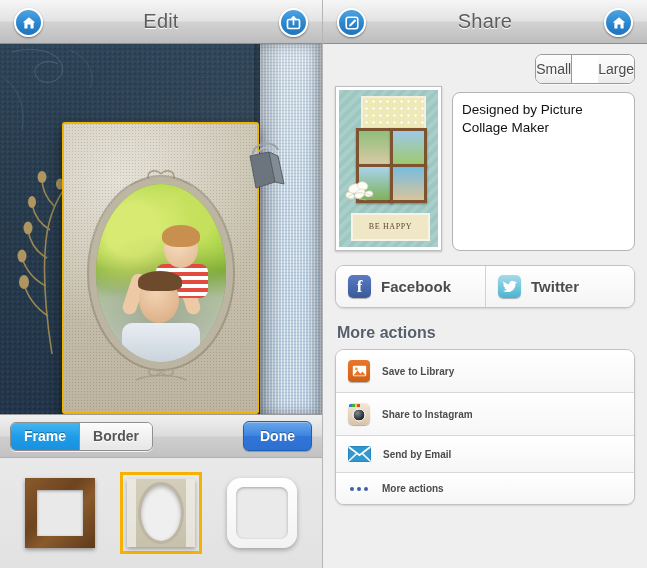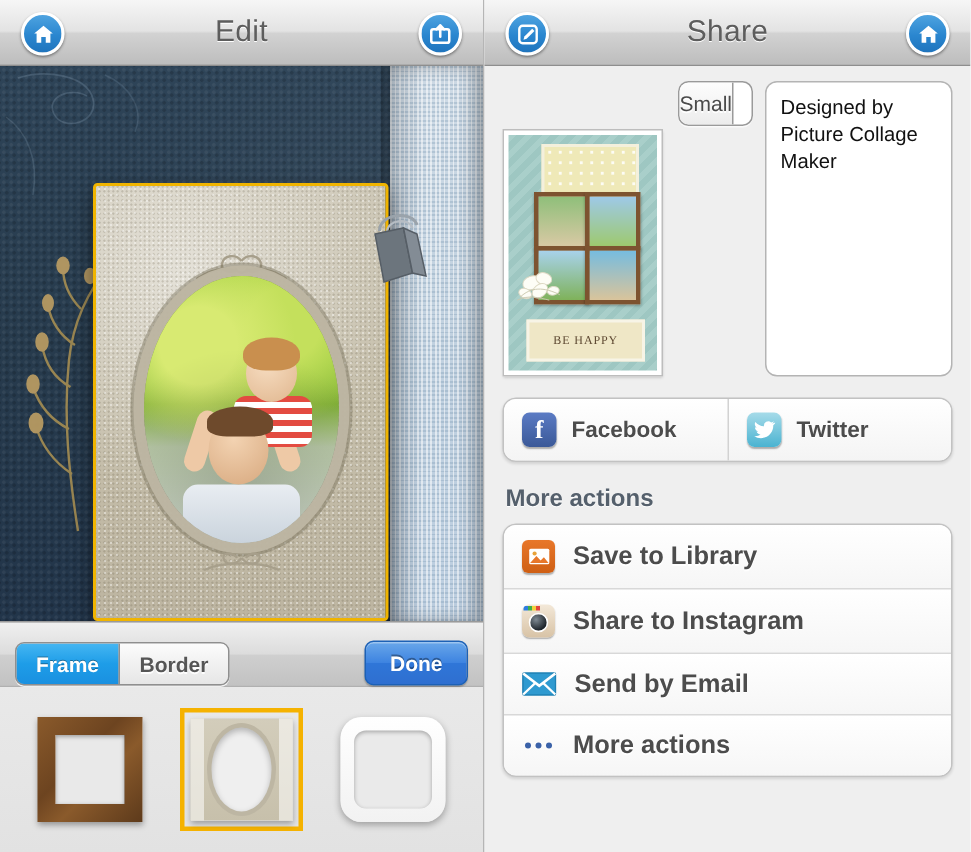--- a/index.html
+++ b/index.html
@@ -136,21 +136,21 @@
   .scroll-top{position:absolute;left:50%;top:44px;transform:translateX(-50%);}
   .scroll-bottom{position:absolute;left:50%;bottom:26px;transform:translateX(-50%);}
   
   .clip{position:absolute;left:245px;top:94px;width:42px;height:58px;}
 
   
   .edit-toolbar{
     position:relative;flex:0 0 44px;height:44px;
     background:linear-gradient(180deg,#f0f0f0 0%,#dcdcdc 50%,#cfcfcf 52%,#c2c2c2 100%);
     border-top:1px solid #9a9a9a;border-bottom:1px solid #b0b0b0;
-    display:flex;align-items:flex-end;box-sizing:border-box;padding:0 10px;
+    display:flex;align-items:center;box-sizing:border-box;padding:0 10px;
   }
   .seg{
     display:flex;border:1px solid #8f8f8f;border-radius:6px;overflow:hidden;
     box-shadow:0 1px 0 rgba(255,255,255,.8);height:27px;
   }
   .seg .opt{
     display:flex;align-items:center;justify-content:center;
     padding:0 13px;font-size:14px;font-weight:bold;color:#555;
     background:linear-gradient(180deg,#fcfcfc,#e6e6e6);
     border-right:1px solid #8f8f8f;cursor:pointer;
@@ -232,21 +232,21 @@
   .c1{left:17%;top:24%;width:31%;height:21%;background:linear-gradient(180deg,#8fbf7a,#d8c9a4);}
   .c2{left:52%;top:24%;width:31%;height:21%;background:linear-gradient(180deg,#9ec9e8,#9ec96f);}
   .c3{left:17%;top:47%;width:31%;height:21%;background:linear-gradient(180deg,#a8d2ec,#7fb25a);}
   .c4{left:52%;top:47%;width:31%;height:21%;background:linear-gradient(180deg,#76bcdf,#d9c49b);}
   .c-flowers{position:absolute;left:4%;top:50%;width:36%;height:26%;}
   .c-label{position:absolute;left:12%;bottom:4%;width:76%;height:15%;
     background:#efe7c6;border:2px solid #f7f4e6;
     display:flex;align-items:center;justify-content:center;}
   .c-label span{font-family:"Liberation Serif",serif;font-size:8px;letter-spacing:.6px;color:#5f4a33;}
 
-  .right-col{flex:1 1 auto;display:flex;flex-direction:row;gap:8px;min-width:0;}
+  .right-col{flex:1 1 auto;display:flex;flex-direction:column;gap:8px;min-width:0;align-items:flex-end;}
   .size-seg{
     display:flex;border:1px solid #9a9a9a;border-radius:7px;overflow:hidden;height:28px;
     background:#fff;box-shadow:0 1px 0 rgba(255,255,255,.7);
   }
   .size-seg .opt{
     flex:1 1 0;display:flex;align-items:center;justify-content:center;
     font-size:14px;color:#4a4a4a;font-weight:normal;cursor:pointer;
     background:linear-gradient(180deg,#fdfdfd,#ececec);
     border-right:1px solid #9a9a9a;text-shadow:0 1px 0 rgba(255,255,255,.9);
   }
@@ -294,21 +294,21 @@
   }
   .actions{
     border:1px solid #c2c2c2;border-radius:9px;overflow:hidden;background:#fff;
     box-shadow:0 1px 2px rgba(0,0,0,.12);
   }
   .action-row{
     display:flex;align-items:center;gap:12px;padding:10px 12px;cursor:pointer;
     background:linear-gradient(180deg,#ffffff,#f6f6f6);box-sizing:border-box;
   }
   .action-row + .action-row{border-top:1px solid #d8d8d8;}
-  .action-row .lbl{font-size:17px;font-weight:bold;color:#4c4c4c;text-shadow:0 1px 0 #fff;}
+  .action-row .lbl{font-size:10px;font-weight:bold;color:#4c4c4c;text-shadow:0 1px 0 #fff;}
   .ico-lib{width:22px;height:22px;border-radius:4px;background:linear-gradient(180deg,#e8772a,#cf5f14);
     display:flex;align-items:center;justify-content:center;flex:0 0 22px;box-shadow:0 1px 1px rgba(0,0,0,.3);}
   .ico-ig{width:22px;height:22px;border-radius:5px;flex:0 0 22px;
     background:linear-gradient(180deg,#f3e8d8,#d8c3a6);position:relative;
     box-shadow:0 1px 1px rgba(0,0,0,.3);overflow:hidden;}
   .ico-ig .rainbow{position:absolute;left:1px;top:1px;width:11px;height:3px;
     background:linear-gradient(90deg,#2e7de0 0 25%,#3fae4a 25% 50%,#f2d03a 50% 75%,#e2453c 75% 100%);}
   .ico-ig .lens{position:absolute;left:50%;top:55%;transform:translate(-50%,-50%);
     width:11px;height:11px;border-radius:50%;background:radial-gradient(circle at 35% 32%,#7f8a93,#1e252b 70%);
     border:1px solid #ffffff;}

